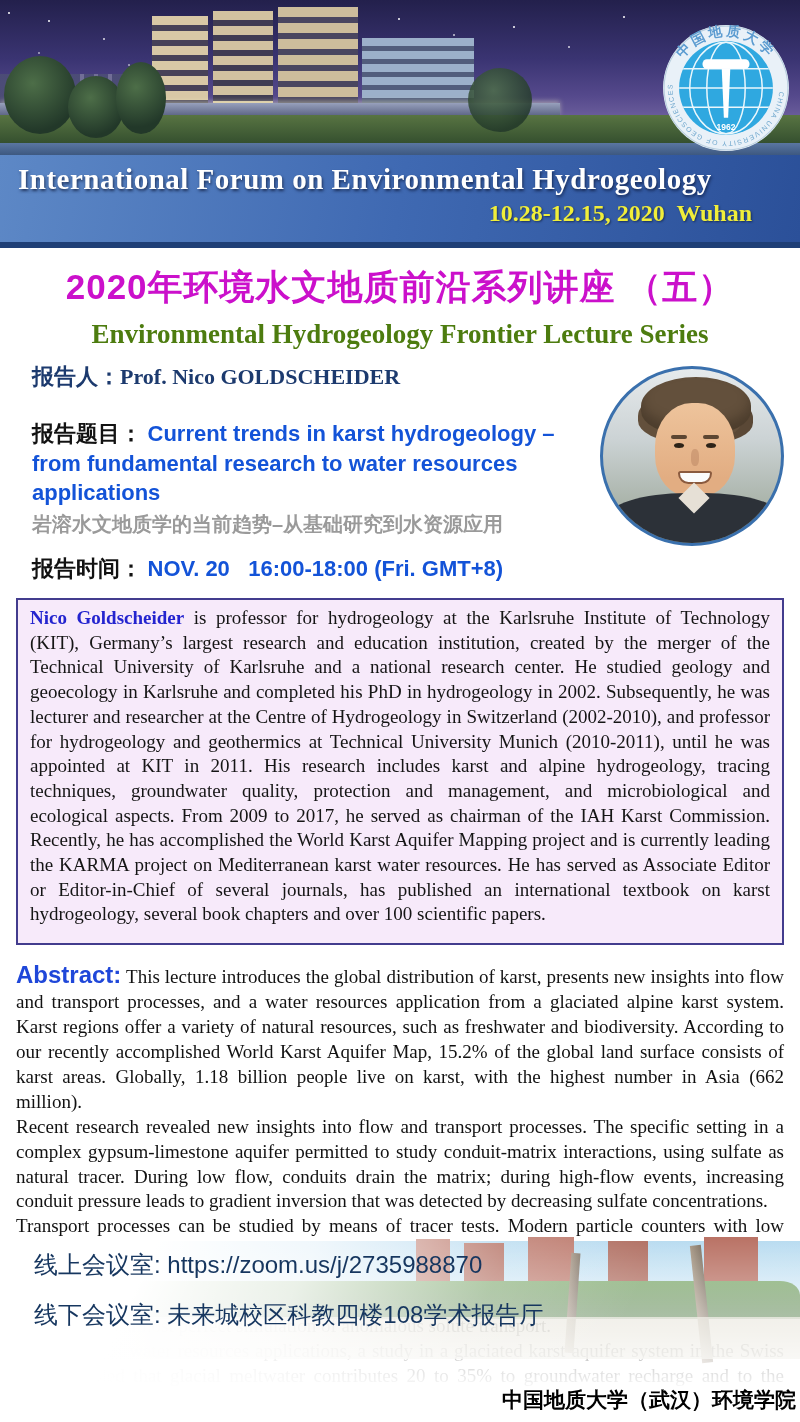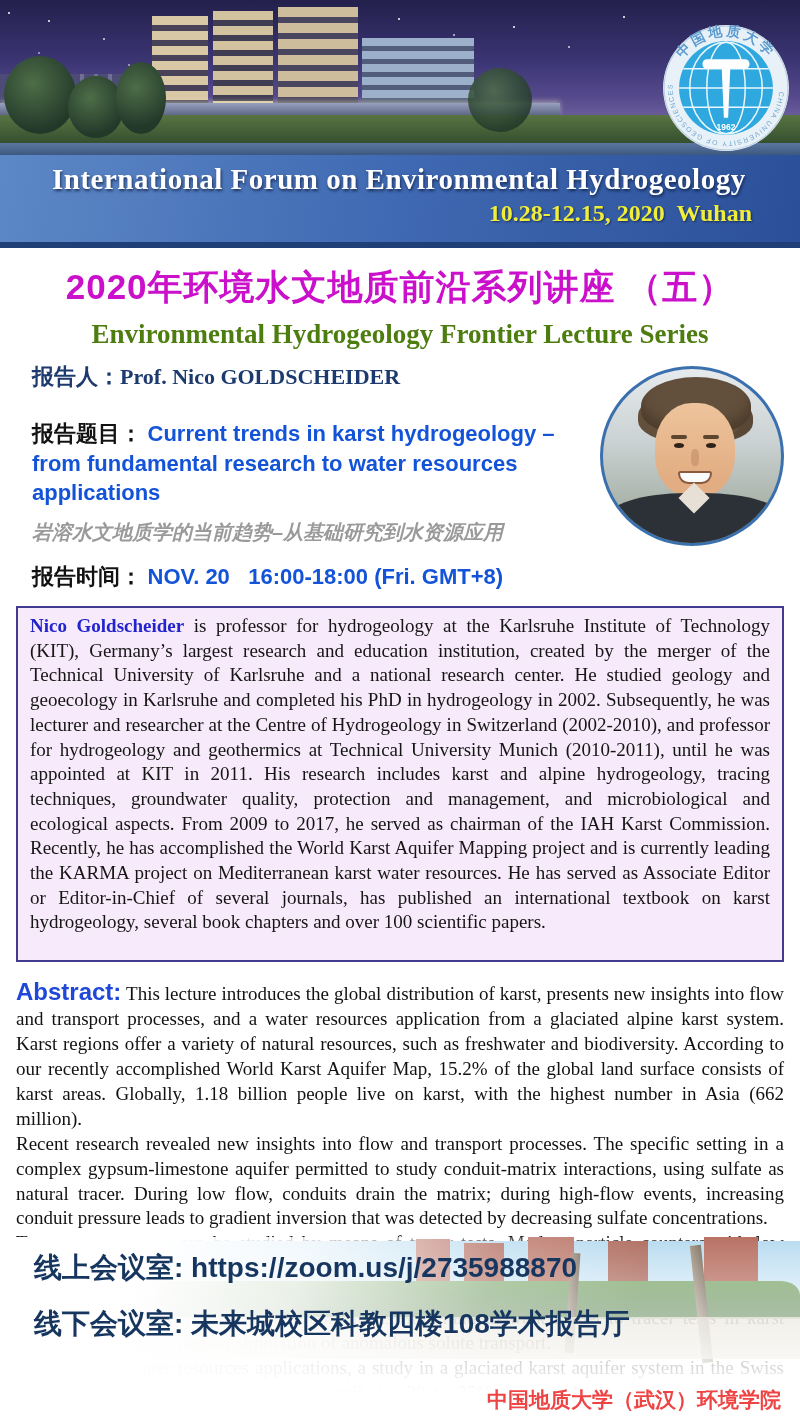--- a/index.html
+++ b/index.html
@@ -41,44 +41,44 @@
   .tree-2 { left:68px; top:76px; width:56px; height:62px; }
   .tree-3 { left:116px; top:62px; width:50px; height:72px; }
   .tree-4 { left:468px; top:68px; width:64px; height:64px; opacity:.85; }
 
   .logo { position:absolute; top:24px; right:10px; width:128px; height:128px; }
 
   
   .banner { position:relative; height:93px; padding-top:8px;
     background:linear-gradient(100deg,#5d88c6 0%,#3f69b2 50%,#2b5099 100%);
     border-bottom:6px solid #1f3f76; }
-  .banner-title { color:#fff; font-weight:bold; font-size:29px; padding-left:24px; letter-spacing:.5px;
-    font-family:"Liberation Serif", serif; text-shadow:1px 2px 3px rgba(8,18,48,.7);margin-left:28px; }
+  .banner-title { color:#fff; font-weight:bold; font-size:29px; padding-left:18px; letter-spacing:.5px;
+    font-family:"Liberation Serif", serif; text-shadow:1px 2px 3px rgba(8,18,48,.7); }
   .banner-date { color:#f0ee3a; font-weight:bold; font-size:24px; text-align:right; padding-right:48px;
     margin-top:4px; font-family:"Liberation Serif", serif; text-shadow:1px 1px 2px rgba(8,18,48,.6); }
 
   
   .content { padding:0 16px; }
   .cn-title { margin-top:16px; text-align:center; font-size:35px; font-weight:bold; color:#cb10cb;
     letter-spacing:1px; font-family:"Liberation Sans", sans-serif; }
   .en-subtitle { margin-top:8px; text-align:center; font-size:27px; font-weight:bold; color:#4d7c0f;
     font-family:"Liberation Serif", serif; }
 
   .speaker-row { display:flex; margin-top:12px; }
   .speaker-info { flex:1; padding-left:16px; padding-right:12px; }
   .line-speaker { font-size:22px; font-weight:bold; color:#1c3a6e; }
   .speaker-label { font-family:"Liberation Sans", sans-serif; }
   .speaker-name { font-family:"Liberation Serif", serif; }
   .affiliation { margin-top:8px; font-size:20px; font-weight:bold; color:#121212;
     font-family:"Liberation Serif", serif; }
   .topic-line { margin-top:27px; font-size:22px; font-weight:bold; line-height:1.35; }
   .topic-label { color:#121212; font-family:"Liberation Sans", sans-serif; }
   .topic-en { color:#1353d8; font-family:"Liberation Sans", sans-serif; }
-  .topic-cn { margin-top:11px; font-size:20px; font-weight:bold; color:#9a9a9a;
-    font-family:"Liberation Sans", sans-serif;font-style:italic; }
+  .topic-cn { margin-top:3px; font-size:20px; font-weight:bold; color:#9a9a9a;
+    font-family:"Liberation Sans", sans-serif; }
   .time-line { margin-top:16px; font-size:22px; font-weight:bold; }
   .time-label { color:#121212; font-family:"Liberation Sans", sans-serif; }
   .time-value { color:#1353d8; font-family:"Liberation Sans", sans-serif; }
 
   
   .portrait { width:184px; height:180px; border:3px solid #3a70ad; border-radius:50%;
     position:relative; overflow:hidden; flex-shrink:0; margin-top:4px;
     background:linear-gradient(180deg,#e6eaec 0%,#ccd3d5 40%,#a9b3a9 78%,#9aa89d 100%); }
   .portrait div { position:absolute; }
   .hair { top:8px; left:38px; width:110px; height:58px; border-radius:50% 50% 42% 42%;
@@ -89,21 +89,21 @@
   .brow-r { top:66px; left:100px; width:16px; height:4px; background:#5c4632; border-radius:2px; }
   .eye-l { top:74px; left:71px; width:10px; height:5px; background:#2d2318; border-radius:50%; }
   .eye-r { top:74px; left:103px; width:10px; height:5px; background:#2d2318; border-radius:50%; }
   .nose { top:80px; left:88px; width:8px; height:17px; background:rgba(165,112,80,.35); border-radius:40%; }
   .smile { top:102px; left:75px; width:34px; height:13px; background:#fbfbfb;
     border:2px solid #8a5a3e; border-radius:4px 4px 16px 16px; }
   .jacket { bottom:-6px; left:4px; width:176px; height:56px; border-radius:45% 45% 0 0; background:#2c3138; }
   .collar { bottom:34px; left:80px; width:22px; height:22px; background:#e6e0d6; transform:rotate(45deg); }
 
   
-  .bio-box { margin-top:14px; border:2px solid #433c8e; background:#f7eafa; padding:6px 12px 25px;
+  .bio-box { margin-top:14px; border:2px solid #433c8e; background:#f7eafa; padding:6px 12px 16px;
     font-size:19px; line-height:1.3; color:#151515; text-align:justify;
     font-family:"Liberation Serif", serif; }
   .bio-name { color:#2424cf; font-weight:bold; }
 
   
   .abstract { margin-top:14px; font-size:19px; line-height:1.31; text-align:justify; color:#121212;
     font-family:"Liberation Serif", serif; }
   .abs-label { font-family:"Liberation Sans", sans-serif; font-weight:bold; font-size:24px; color:#1f47d9; }
   .abs-p { margin:0; }
 
@@ -121,25 +121,25 @@
     background:linear-gradient(180deg,#6f9f5c,#4d7843); }
   .palm-1 { left:71%; top:16px; width:9px; height:100px; transform:rotate(4deg);
     background:linear-gradient(90deg,#93816d,#6b5c4c); }
   .palm-2 { left:87%; top:8px; width:11px; height:118px; transform:rotate(-6deg);
     background:linear-gradient(90deg,#9a8873,#6f604f); }
   .groundband { left:4%; top:80px; right:0; height:42px; background:#dcd8c9; opacity:.8; }
   .fade { left:0; top:0; right:0; bottom:0;
     background:linear-gradient(115deg,#fff 18%,rgba(255,255,255,.78) 36%,rgba(255,255,255,.18) 58%,rgba(255,255,255,0) 75%),
                linear-gradient(180deg,rgba(255,255,255,.12) 0%,rgba(255,255,255,.6) 52%,#fff 84%); }
   .links { position:relative; z-index:2; padding:12px 0 0 34px; }
-  .link-line { font-size:28px; font-weight:bold; color:#16365f; margin-bottom:18px;
+  .link-line { font-size:24px; font-weight:normal; color:#16365f; margin-bottom:18px;
     font-family:"Liberation Sans", sans-serif; }
   .link-line a { color:#16365f; text-decoration:none; }
-  .footer-org { position:absolute; right:19px; bottom:8px; z-index:2; font-size:21px; font-weight:bold;
-    color:#ef4444; font-family:"Liberation Sans", sans-serif; }
+  .footer-org { position:absolute; right:4px; bottom:8px; z-index:2; font-size:21px; font-weight:bold;
+    color:#000000; font-family:"Liberation Sans", sans-serif; }
 </style>
 </head>
 <body>
 
 <div class="hero">
   <div class="stars"></div>
   <div class="bld bld-left"></div>
   <div class="bld bld-main-1"></div>
   <div class="bld bld-main-2"></div>
   <div class="bld bld-main-3"></div>

